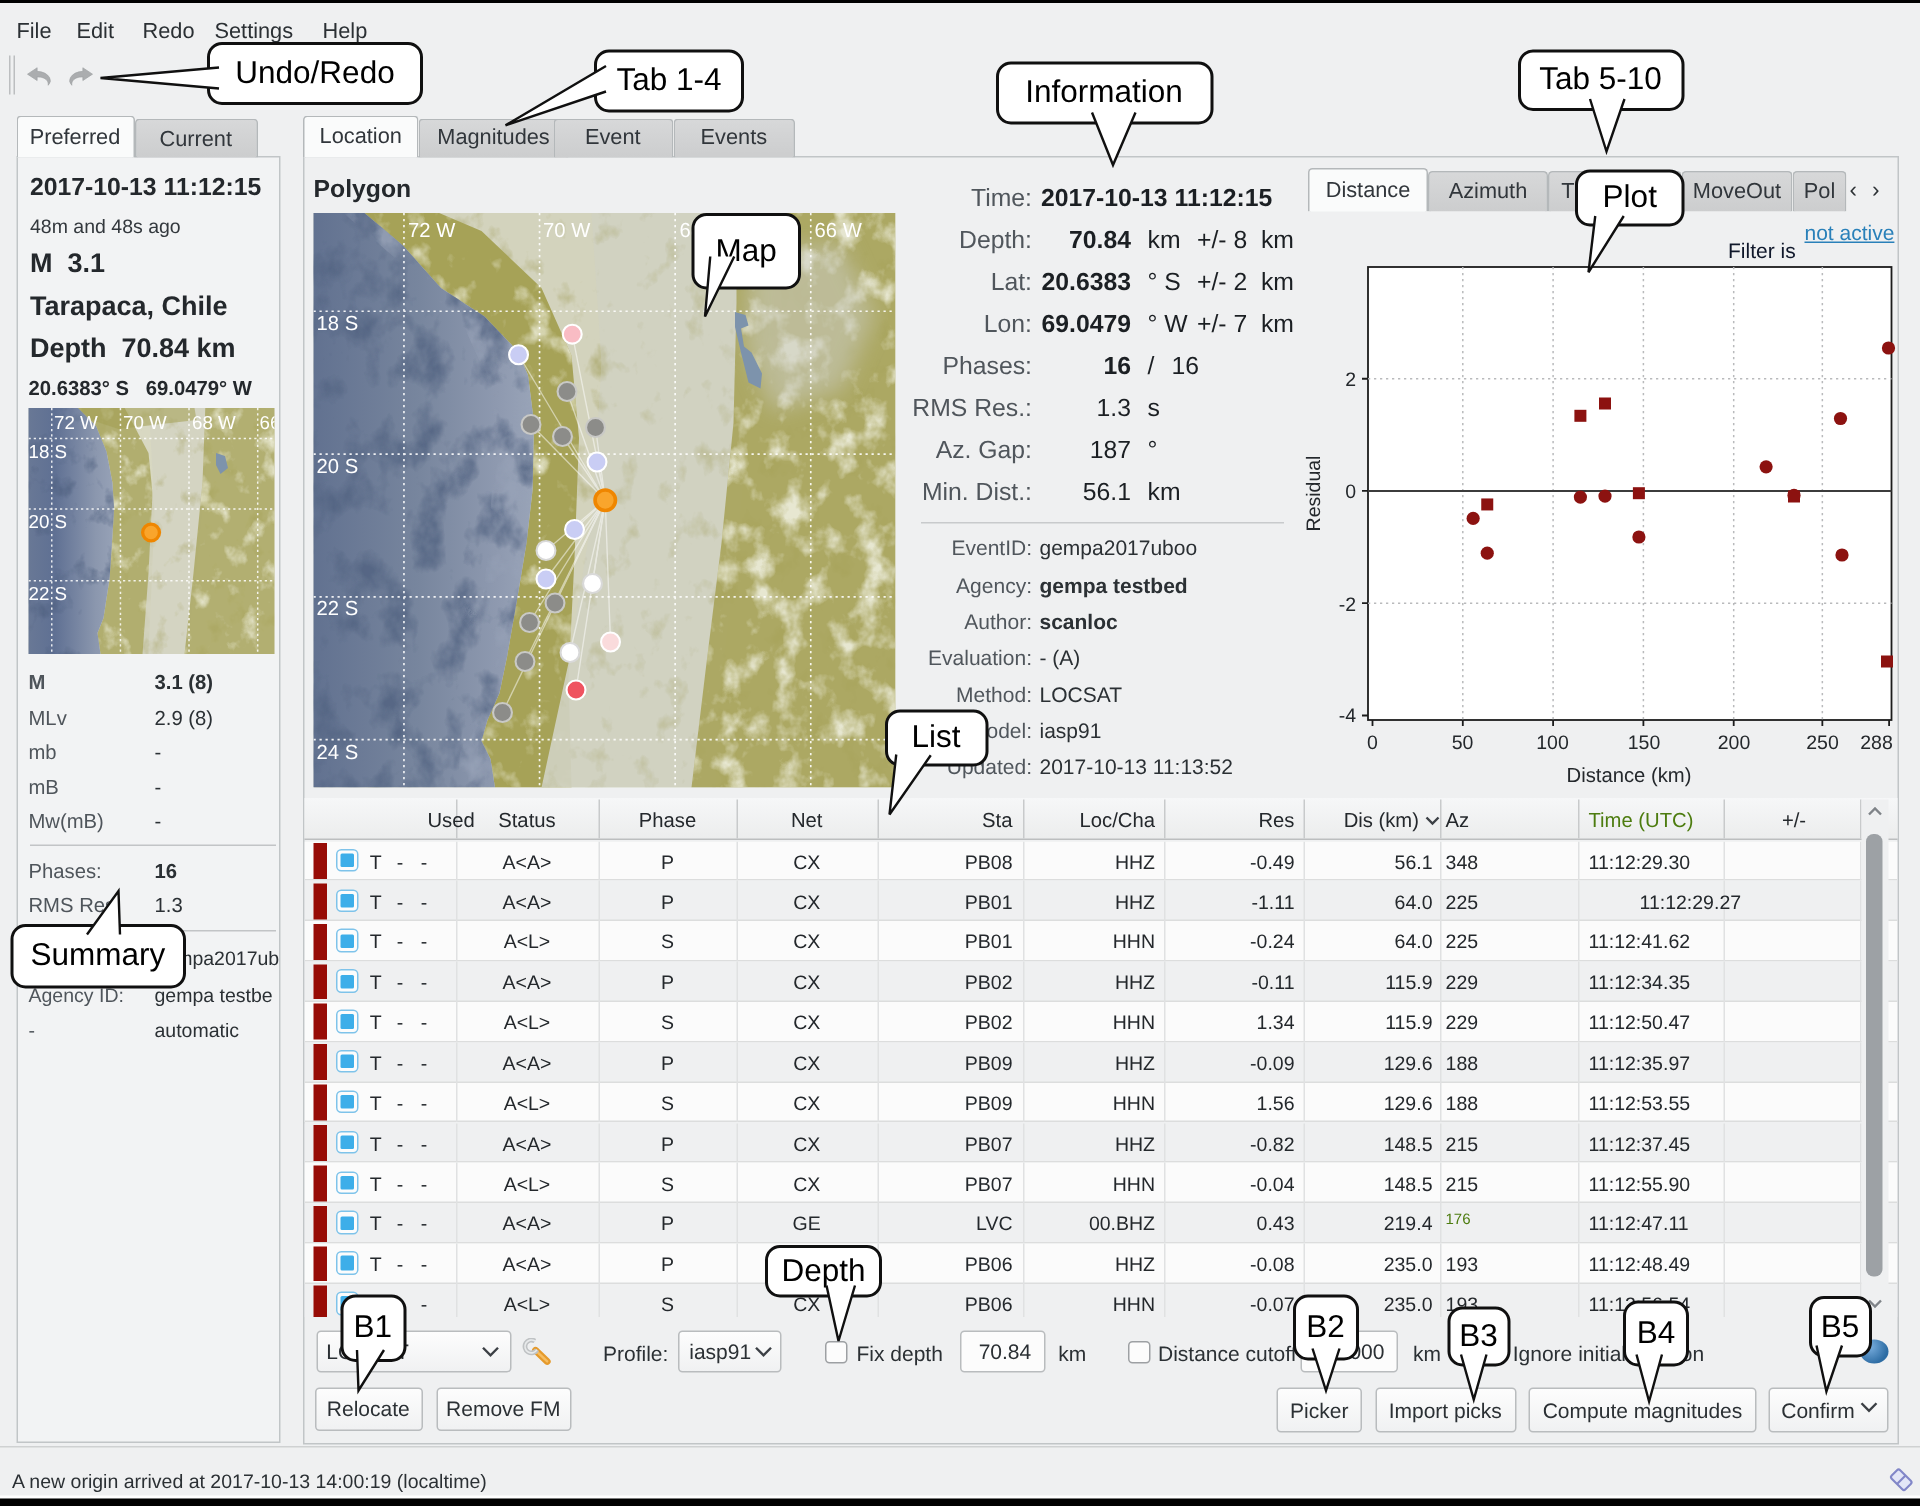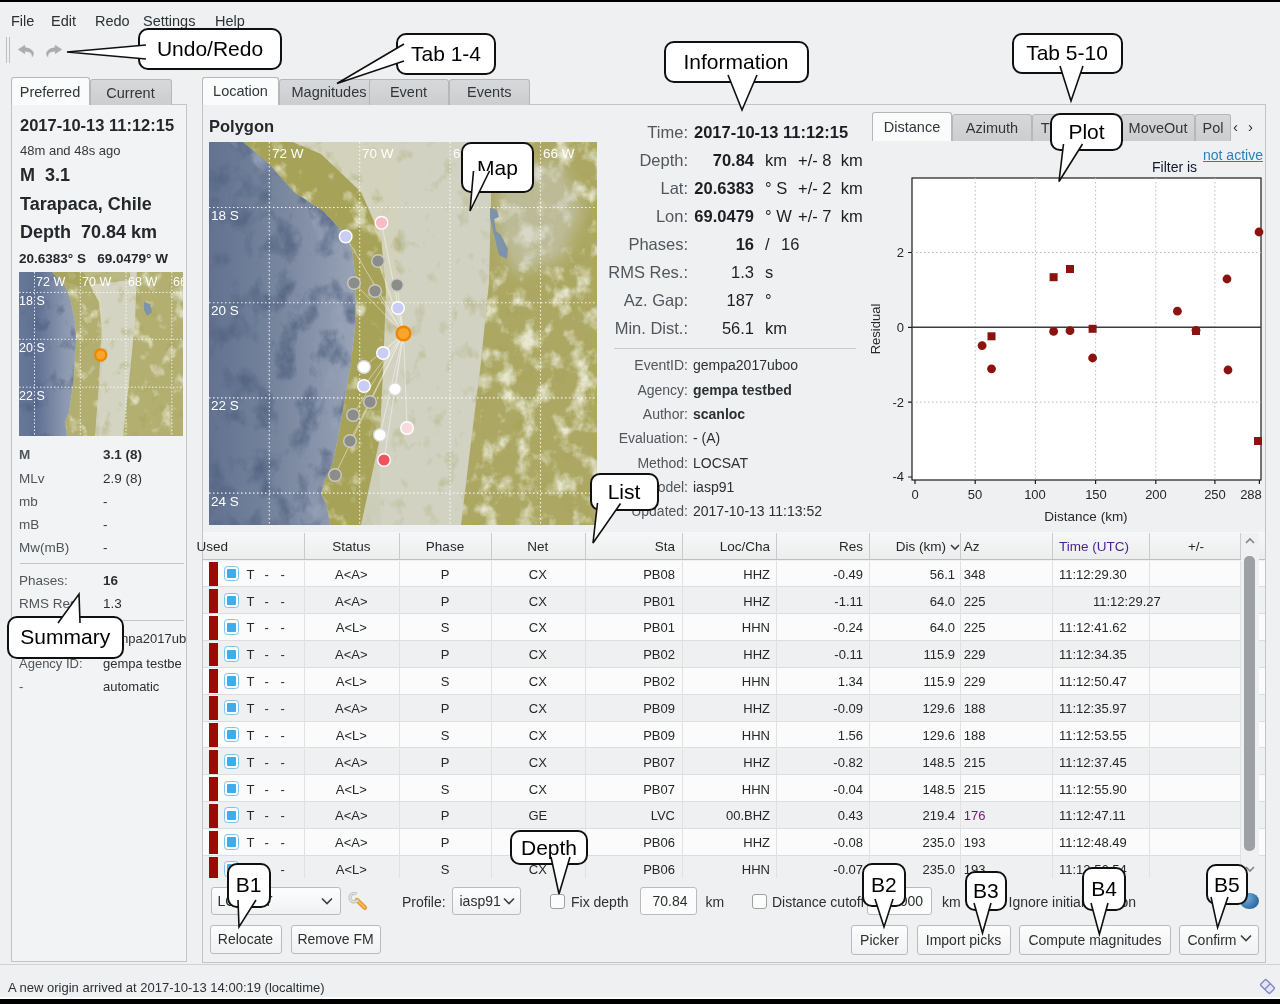--- a/index.html
+++ b/index.html
@@ -356,30 +356,30 @@
 <div class="abs" style="left:399px;top:533px;width:1px;height:26px;background:#c8cacb;"></div>
 <div class="abs" style="left:491px;top:533px;width:1px;height:26px;background:#c8cacb;"></div>
 <div class="abs" style="left:584.6px;top:533px;width:1px;height:26px;background:#c8cacb;"></div>
 <div class="abs" style="left:682px;top:533px;width:1px;height:26px;background:#c8cacb;"></div>
 <div class="abs" style="left:776px;top:533px;width:1px;height:26px;background:#c8cacb;"></div>
 <div class="abs" style="left:869px;top:533px;width:1px;height:26px;background:#c8cacb;"></div>
 <div class="abs" style="left:960px;top:533px;width:1px;height:26px;background:#c8cacb;"></div>
 <div class="abs" style="left:1052.3px;top:533px;width:1px;height:26px;background:#c8cacb;"></div>
 <div class="abs" style="left:1149px;top:533px;width:1px;height:26px;background:#c8cacb;"></div>
 <div class="abs" style="left:1240px;top:533px;width:1px;height:26px;background:#c8cacb;"></div>
-<div class="abs" style="left:196.5px;top:539px;width:120px;text-align:left;font-size:13.5px;color:#24282c;">Used</div>
+<div class="abs" style="left:196.5px;top:539px;width:120px;text-align:right;font-size:13.5px;color:#24282c;">Used</div>
 <div class="abs" style="left:291.3px;top:539px;width:120px;text-align:center;font-size:13.5px;color:#24282c;">Status</div>
 <div class="abs" style="left:385px;top:539px;width:120px;text-align:center;font-size:13.5px;color:#24282c;">Phase</div>
 <div class="abs" style="left:477.79999999999995px;top:539px;width:120px;text-align:center;font-size:13.5px;color:#24282c;">Net</div>
 <div class="abs" style="left:535px;top:539px;width:140px;text-align:right;font-size:13.5px;color:#24282c;">Sta</div>
 <div class="abs" style="left:630px;top:539px;width:140px;text-align:right;font-size:13.5px;color:#24282c;">Loc/Cha</div>
 <div class="abs" style="left:723px;top:539px;width:140px;text-align:right;font-size:13.5px;color:#24282c;">Res</div>
 <div class="abs" style="left:806px;top:539px;width:140px;text-align:right;font-size:13.5px;color:#24282c;">Dis (km)</div>
 <div class="abs" style="left:963.7px;top:539px;font-size:13.5px;color:#24282c;">Az</div>
-<div class="abs" style="left:1059px;top:539px;font-size:13.5px;color:#4c1d95;">Time (UTC)</div>
+<div class="abs" style="left:1059px;top:539px;font-size:13.5px;color:#4d7c0f;">Time (UTC)</div>
 <div class="abs" style="left:1136px;top:539px;width:120px;text-align:center;font-size:13.5px;color:#24282c;">+/-</div>
 <svg class="abs" style="left:949px;top:543px;" width="12" height="8" viewBox="0 0 12 8">
     <path d="M 2,2 L 6,6 L 10,2" fill="none" stroke="#3c4045" stroke-width="1.6"></path>
   </svg>
 <div class="abs" style="left:203px;top:560.5px;width:1062px;height:317px;overflow:hidden;">
     <div class="abs" style="left:0;top:0.0px;width:1062px;height:26.85px;background:#fbfbfb;border-bottom:1px solid #dcdddd;"></div>
     <div class="abs" style="left:100.69999999999999px;top:0.0px;width:1px;height:26.85px;background:#e0e1e2;"></div>
     <div class="abs" style="left:196px;top:0.0px;width:1px;height:26.85px;background:#e0e1e2;"></div>
     <div class="abs" style="left:288px;top:0.0px;width:1px;height:26.85px;background:#e0e1e2;"></div>
     <div class="abs" style="left:381.6px;top:0.0px;width:1px;height:26.85px;background:#e0e1e2;"></div>
@@ -639,21 +639,21 @@
     <div class="abs" style="left:43.5px;top:247.8px;font-size:13px;color:#24282c;">T</div>
     <div class="abs" style="left:61.5px;top:247.8px;font-size:13px;color:#24282c;">-</div>
     <div class="abs" style="left:77.5px;top:247.8px;font-size:13px;color:#24282c;">-</div>
     <div class="abs" style="left:98.30000000000001px;top:247.8px;width:100px;text-align:center;font-size:13px;color:#24282c;">A&lt;A&gt;</div>
     <div class="abs" style="left:192px;top:247.8px;width:100px;text-align:center;font-size:13px;color:#24282c;">P</div>
     <div class="abs" style="left:284.79999999999995px;top:247.8px;width:100px;text-align:center;font-size:13px;color:#24282c;">GE</div>
     <div class="abs" style="left:352px;top:247.8px;width:120px;text-align:right;font-size:13px;color:#24282c;">LVC</div>
     <div class="abs" style="left:447px;top:247.8px;width:120px;text-align:right;font-size:13px;color:#24282c;">00.BHZ</div>
     <div class="abs" style="left:540px;top:247.8px;width:120px;text-align:right;font-size:13px;color:#24282c;">0.43</div>
     <div class="abs" style="left:632px;top:247.8px;width:120px;text-align:right;font-size:13px;color:#24282c;">219.4</div>
-    <div class="abs" style="left:760.7px;top:247.8px;font-size:13px;color:#701a75;">176</div>
+    <div class="abs" style="left:760.7px;top:247.8px;font-size:10px;color:#4d7c0f;">176</div>
     <div class="abs" style="left:856px;top:247.8px;font-size:13px;color:#24282c;">11:12:47.11</div>
     <div class="abs" style="left:0;top:268.5px;width:1062px;height:26.85px;background:#fbfbfb;border-bottom:1px solid #dcdddd;"></div>
     <div class="abs" style="left:100.69999999999999px;top:268.5px;width:1px;height:26.85px;background:#e0e1e2;"></div>
     <div class="abs" style="left:196px;top:268.5px;width:1px;height:26.85px;background:#e0e1e2;"></div>
     <div class="abs" style="left:288px;top:268.5px;width:1px;height:26.85px;background:#e0e1e2;"></div>
     <div class="abs" style="left:381.6px;top:268.5px;width:1px;height:26.85px;background:#e0e1e2;"></div>
     <div class="abs" style="left:479px;top:268.5px;width:1px;height:26.85px;background:#e0e1e2;"></div>
     <div class="abs" style="left:573px;top:268.5px;width:1px;height:26.85px;background:#e0e1e2;"></div>
     <div class="abs" style="left:666px;top:268.5px;width:1px;height:26.85px;background:#e0e1e2;"></div>
     <div class="abs" style="left:757px;top:268.5px;width:1px;height:26.85px;background:#e0e1e2;"></div>

